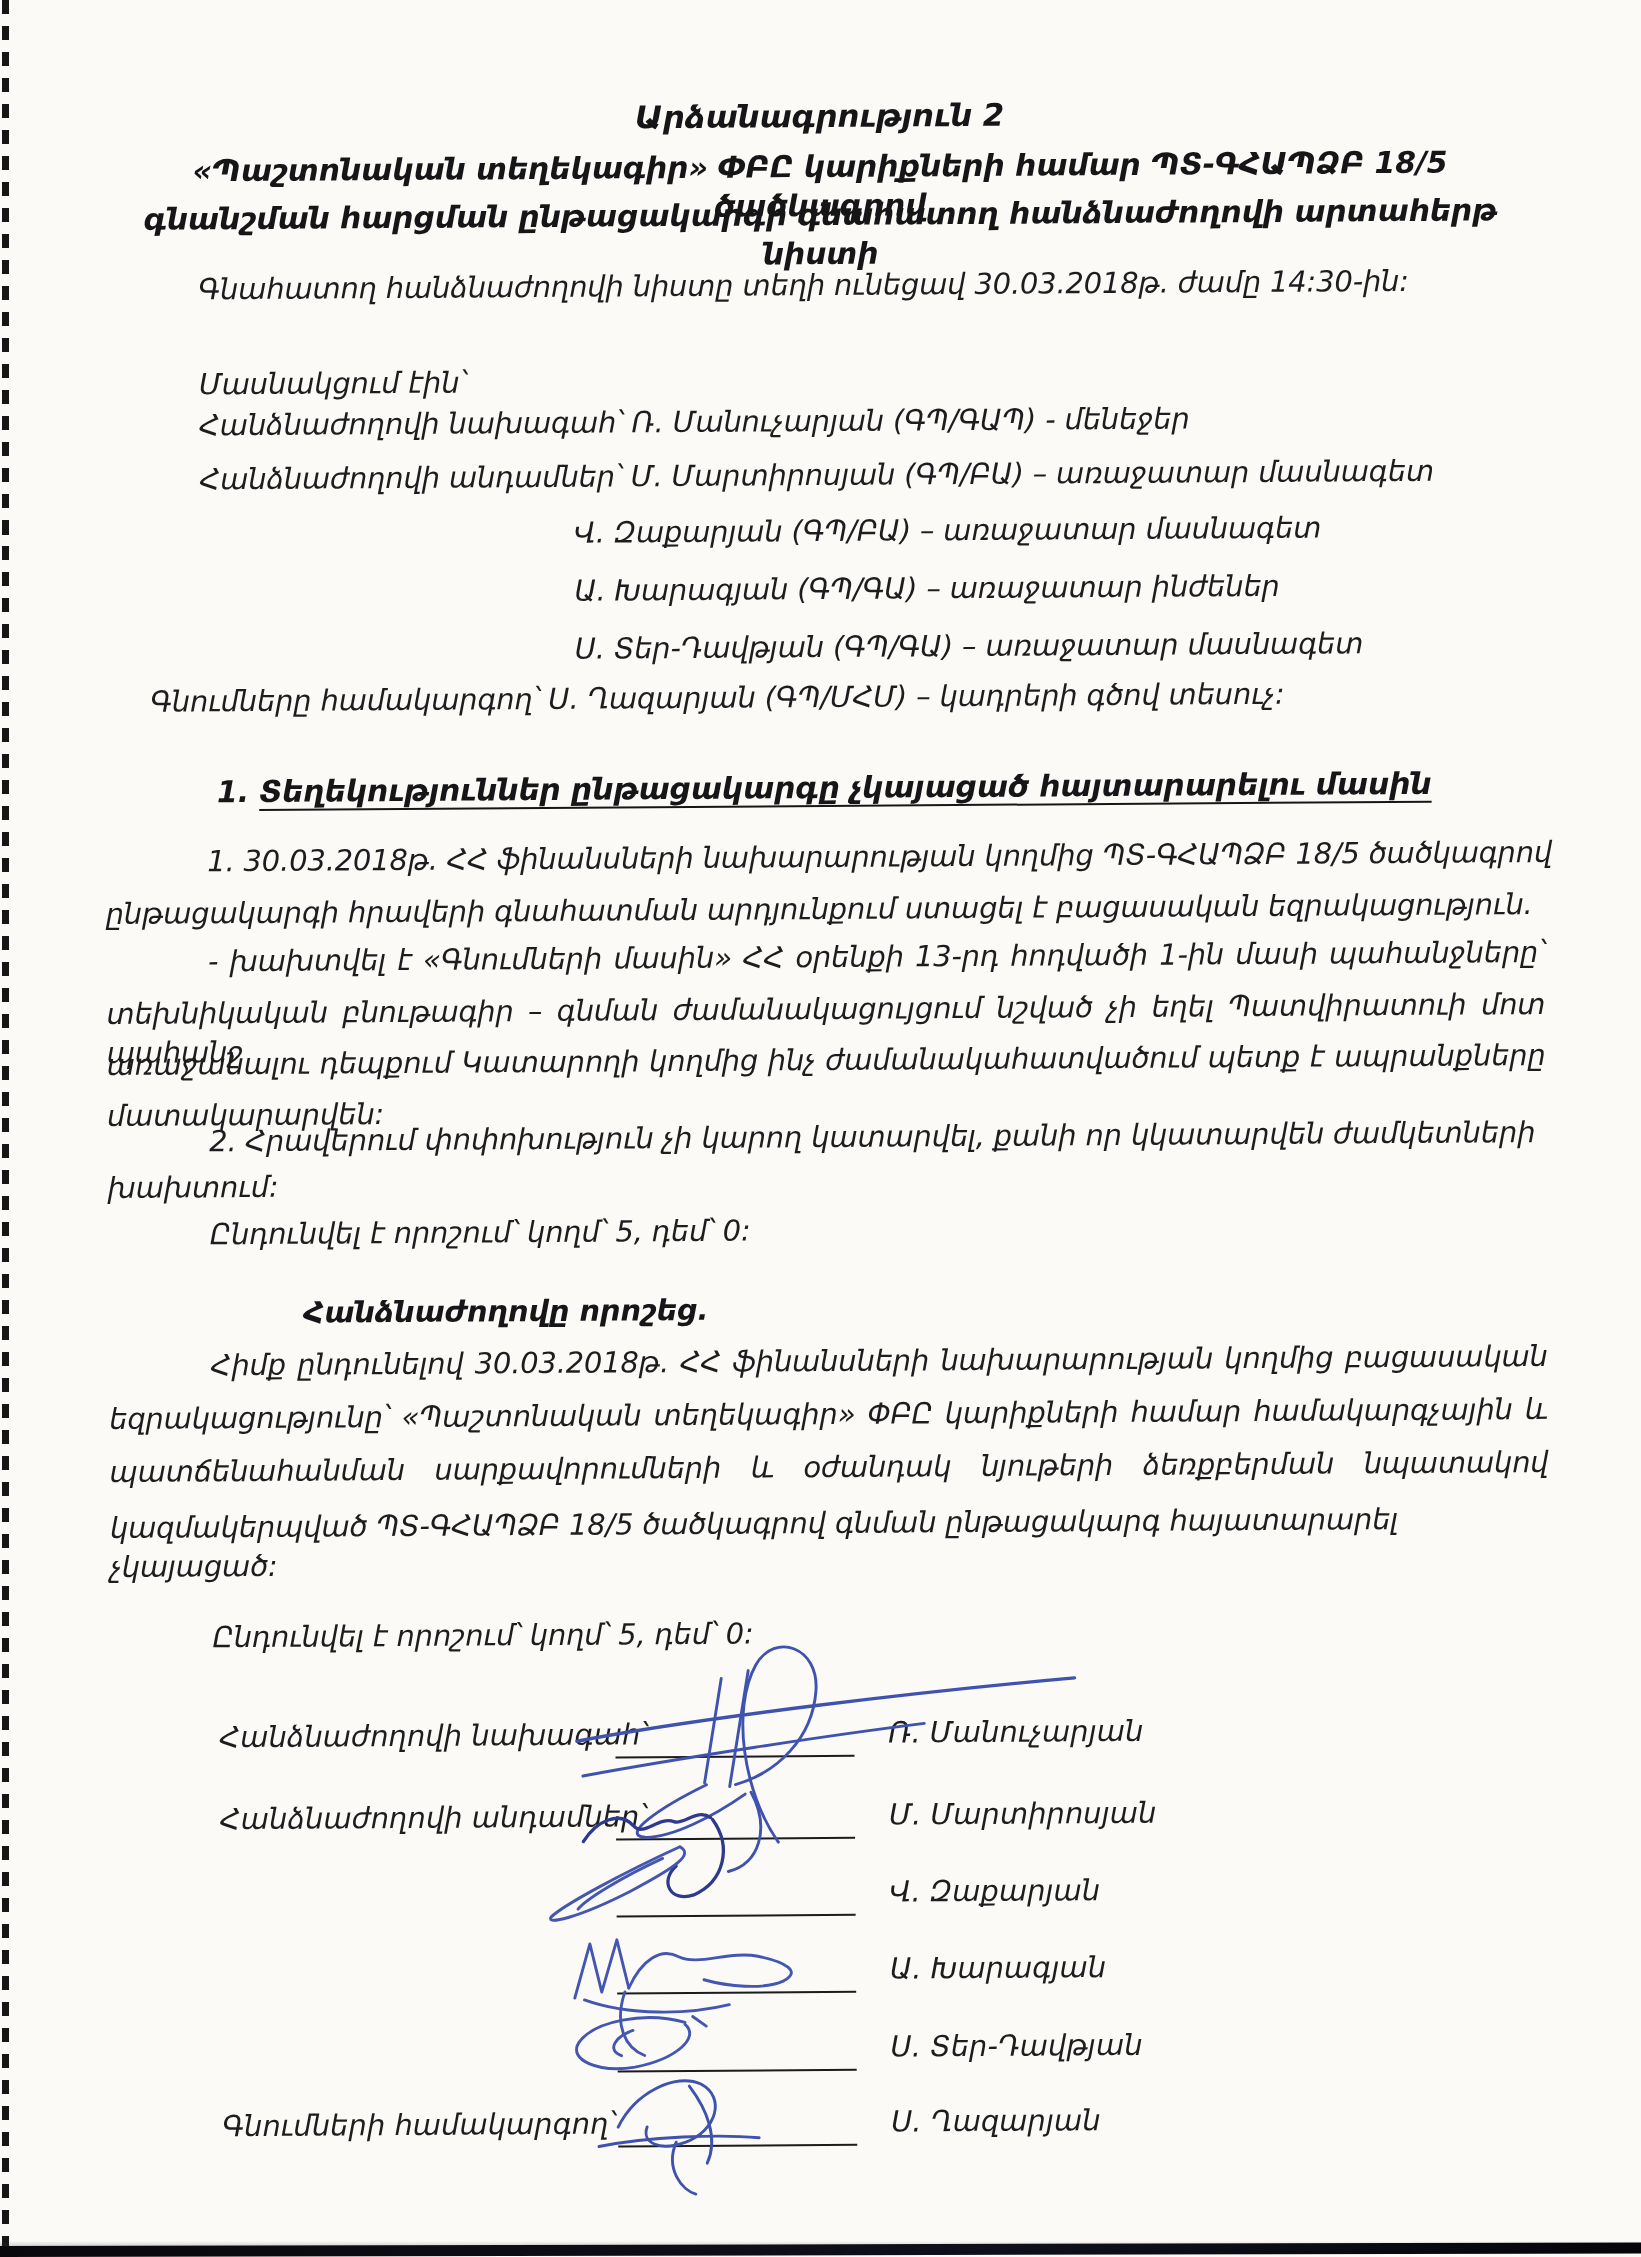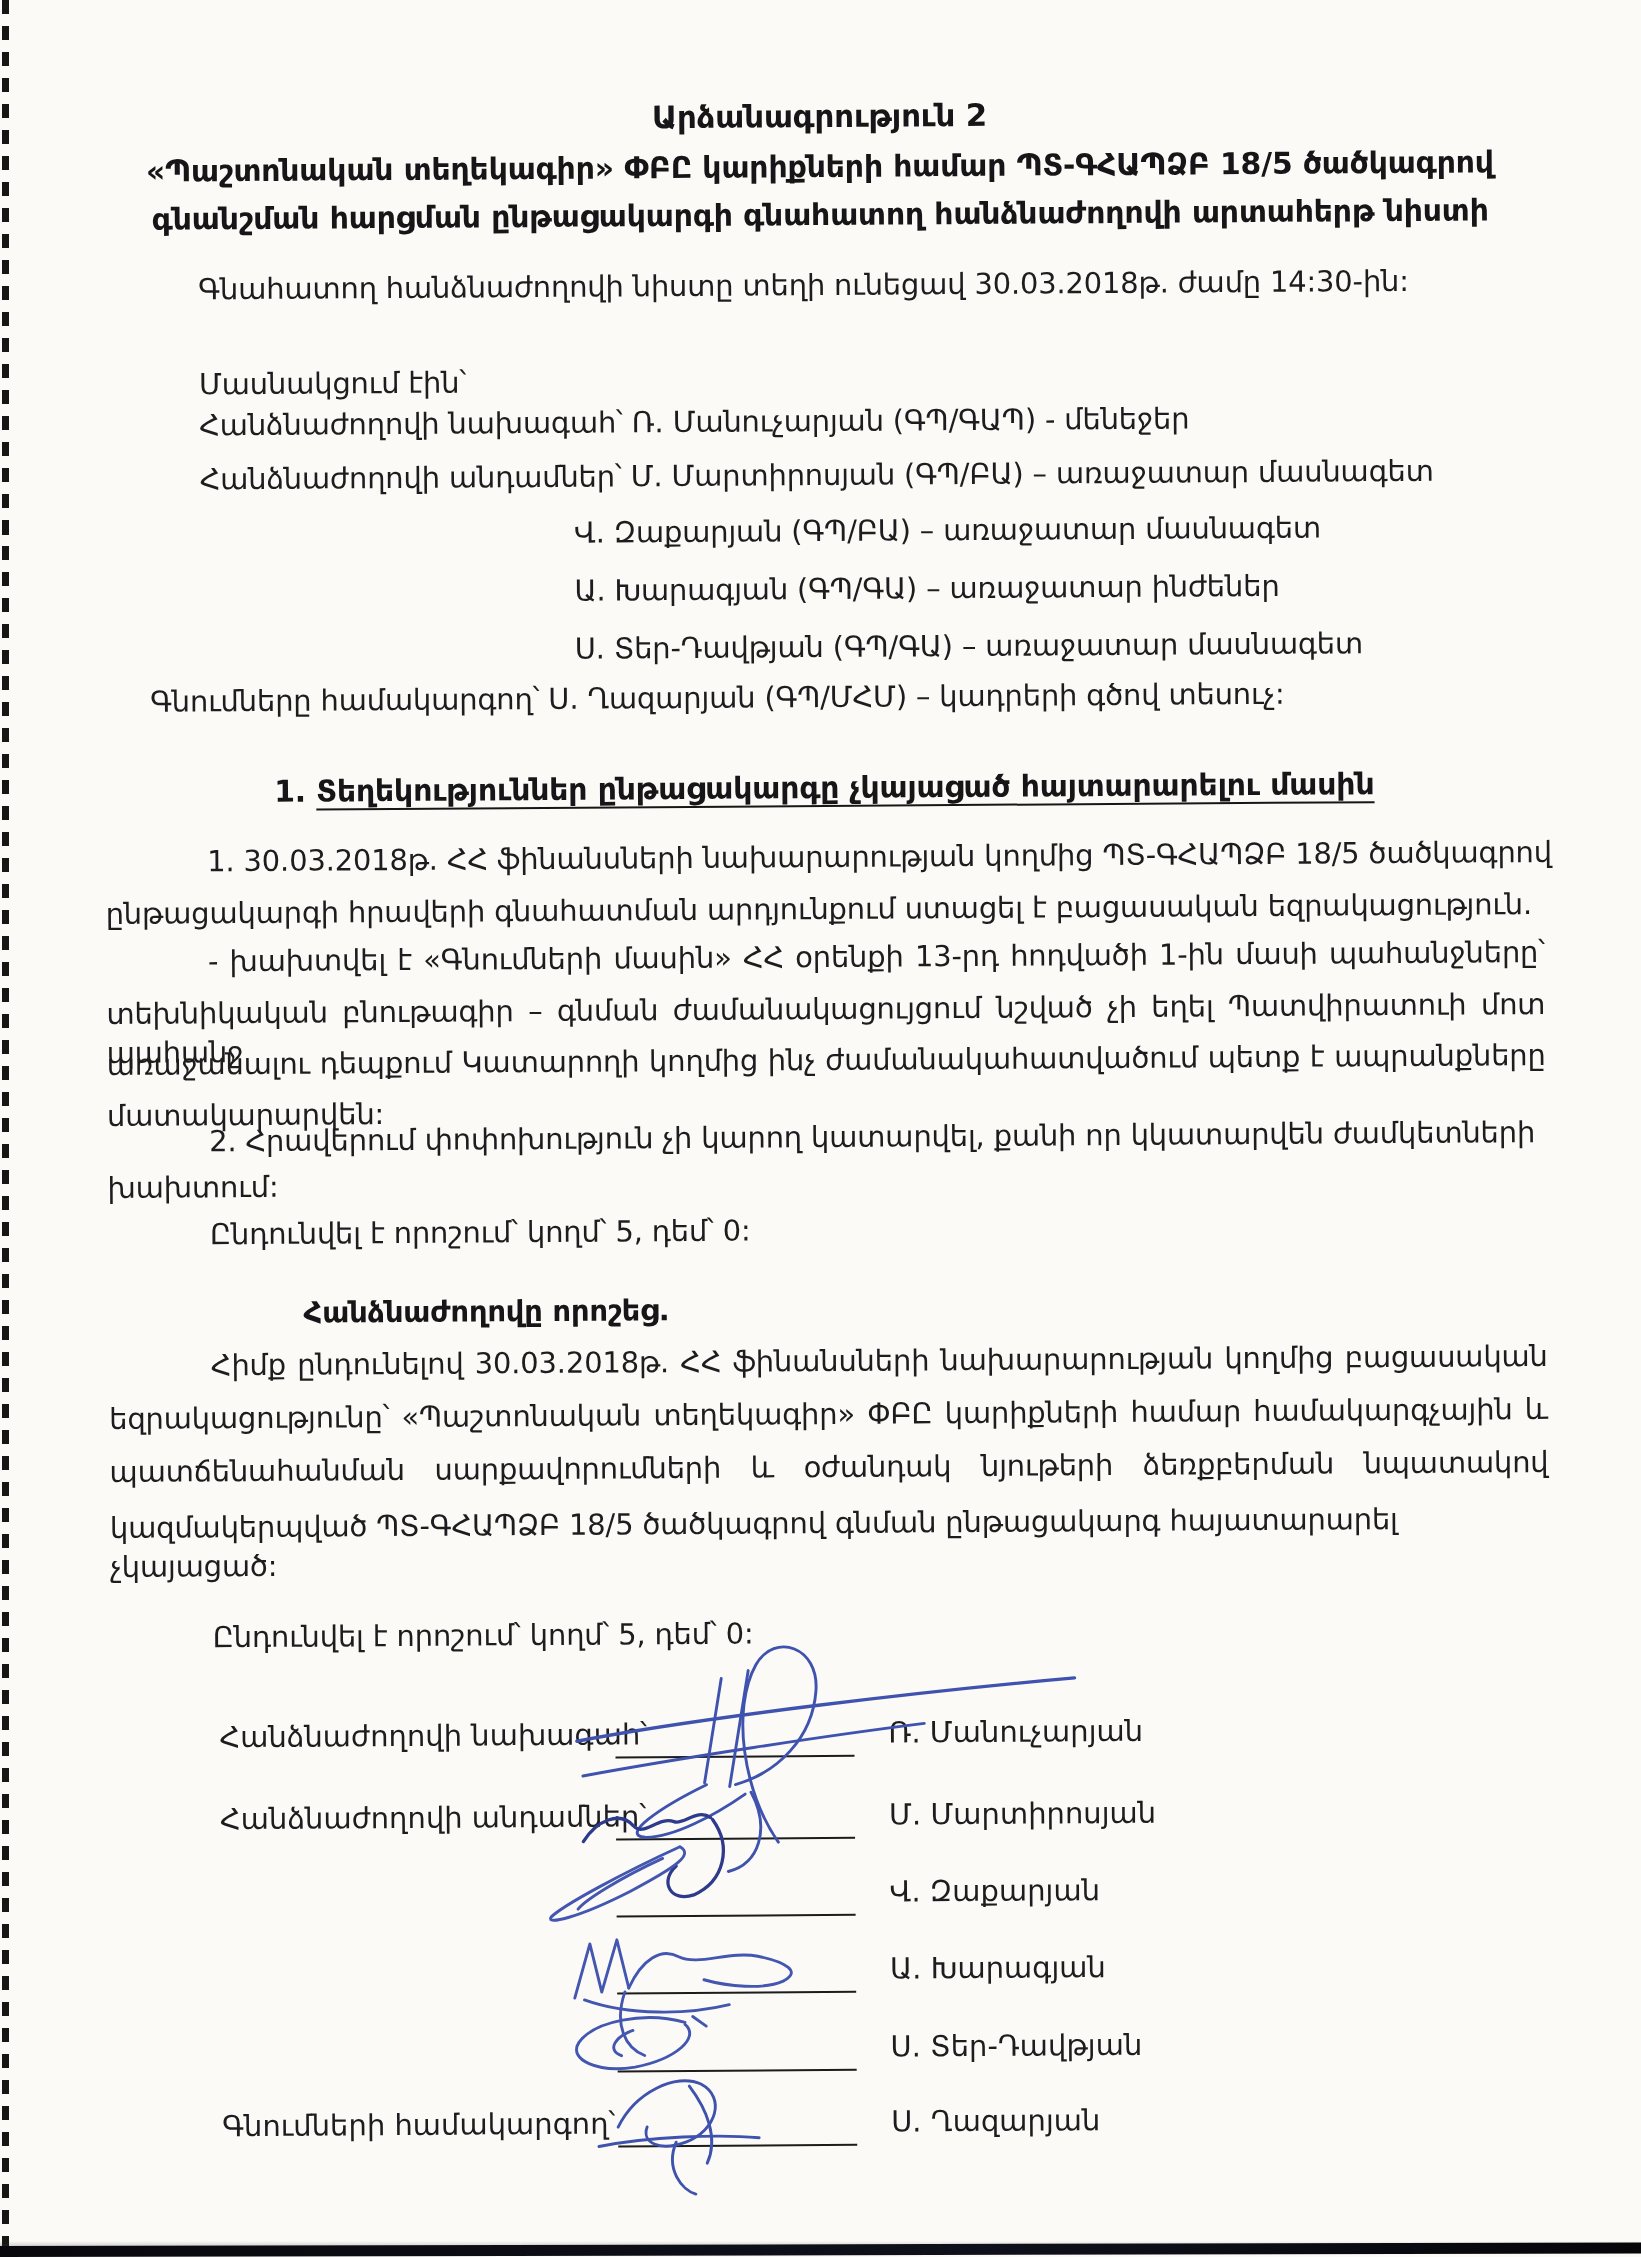--- a/index.html
+++ b/index.html
@@ -3,20 +3,21 @@
 <meta charset="utf-8">
 <style>
   html,body{margin:0;padding:0;background:#e9e8e4;}
   .page{
     position:relative;
     width:1641px;height:2257px;
     background:#fbfaf7;
     overflow:hidden;
     font-family:"DejaVu Sans",sans-serif;
     color:#1d1d1f;
+    font-style:italic;
   }
   
   .scan-edge-left{
     position:absolute;left:1.9px;top:0;width:6.8px;height:2246px;
     background:repeating-linear-gradient(180deg,#161616 0 14.5px,rgba(0,0,0,0) 14.5px 26px);
   }
   
   .scan-bar-bottom{
     position:absolute;left:0;bottom:0;width:1641px;height:10.6px;
     background:linear-gradient(90deg,#08080d,#10101c 60%,#05050a);

